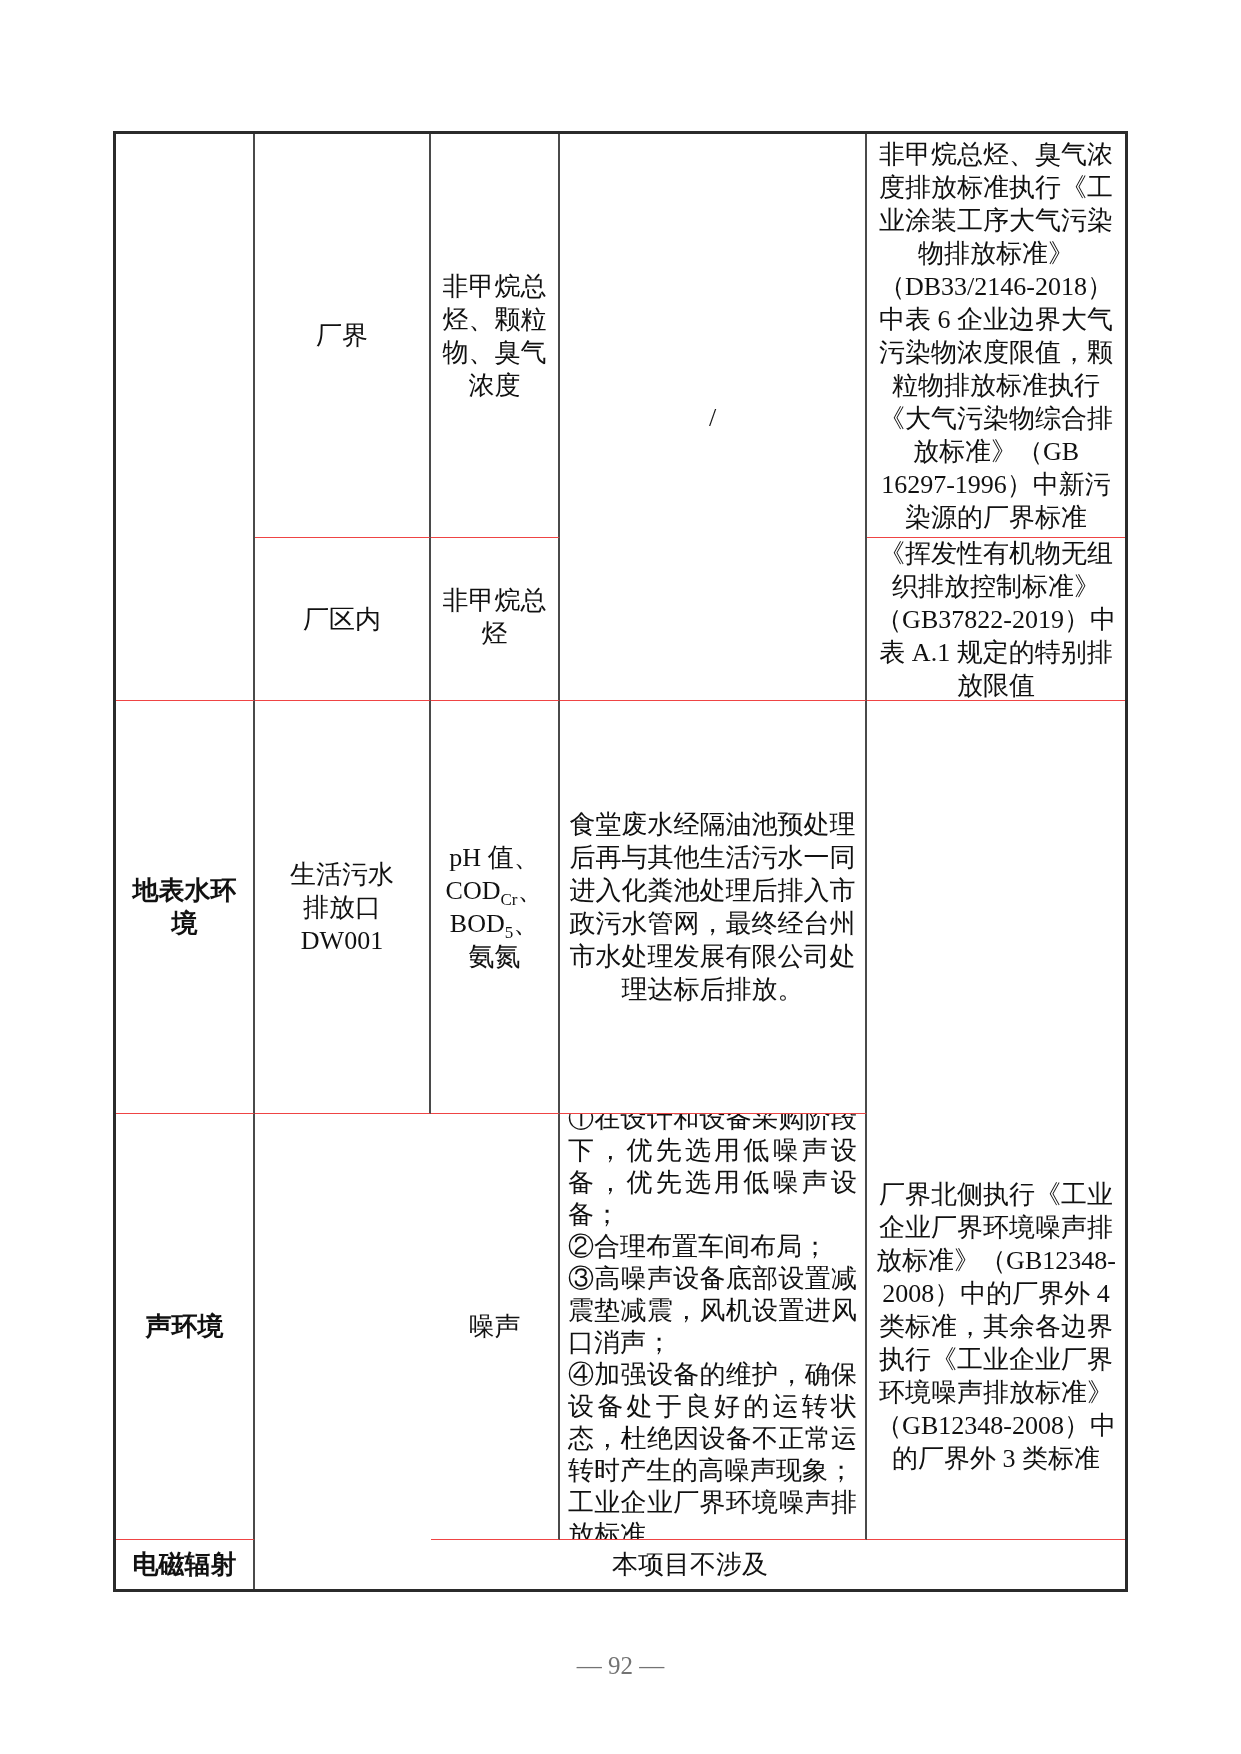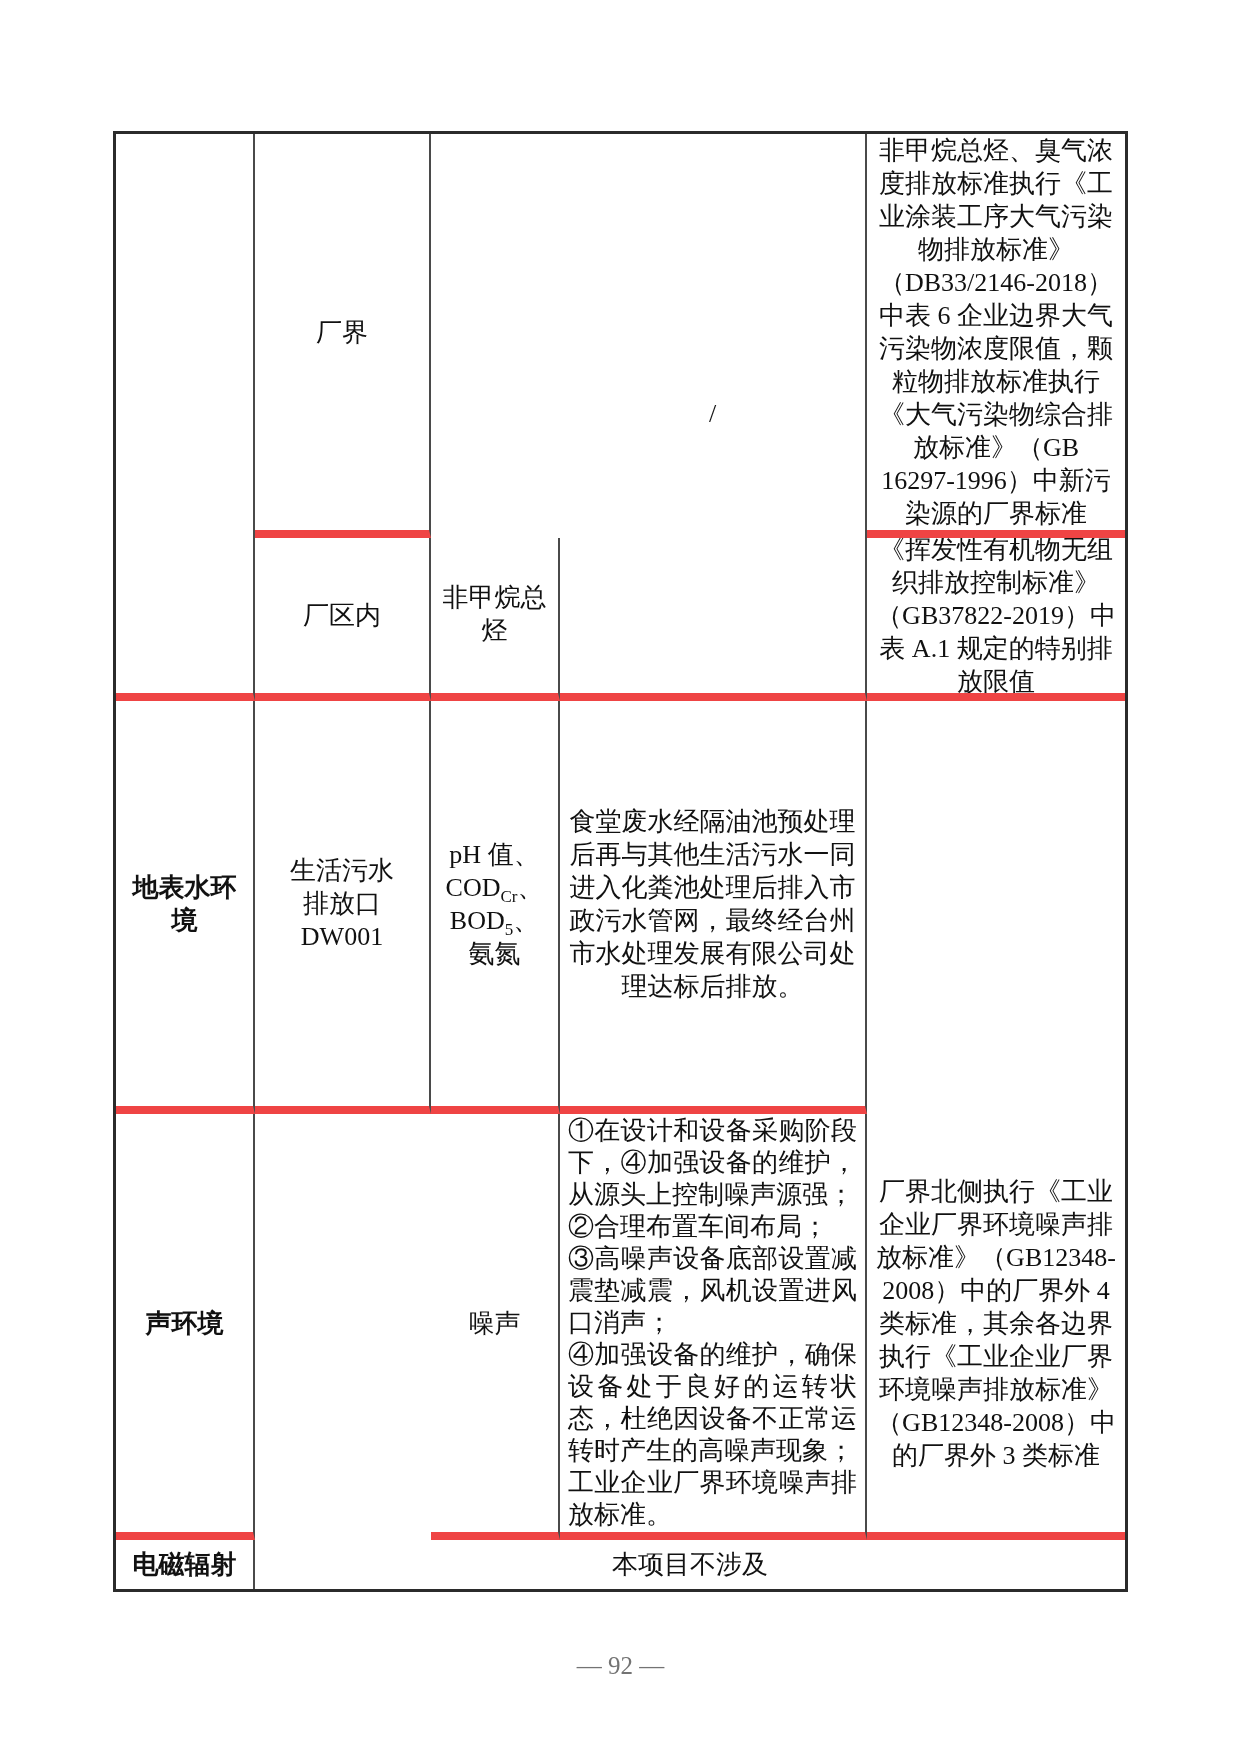--- a/index.html
+++ b/index.html
@@ -12,21 +12,21 @@
   .doc-table {
     position:absolute; left:113px; top:131px; width:1015px; height:1461px;
     box-sizing:border-box; border:3px solid #2b2b2b;
     display:grid;
     grid-template-columns:139px 176px 129px 307px 1fr;
     grid-template-rows:404px 163px 413px 426px 1fr;
     font-size:26px; line-height:33px;
   }
   .cell {
     box-sizing:border-box;
-    border-right:2px solid #4a4a4a; border-bottom:8px solid #ef4444;
+    border-right:2px solid #4a4a4a; border-bottom:1px solid #ef4444;
     display:flex; flex-direction:column; align-items:center; justify-content:center;
     text-align:center; padding:4px 6px; overflow:hidden;
   }
   .last-col { border-right:none; }
   .last-row { border-bottom:none; }
   .bold { font-weight:bold; }
 
   .c1-air  { grid-column:1; grid-row:1/3; }
   .c2-r1   { grid-column:2; grid-row:1; }
   .c3-r1   { grid-column:3; grid-row:1; padding:4px 8px; }
@@ -56,20 +56,21 @@
 </head>
 <body>
 
 <div class="page">
   <div class="doc-table">
 
     <div class="cell c1-air"></div>
 
     <div class="cell c2-r1">厂界</div>
 
+    <div class="cell c3-r1">非甲烷总烃、颗粒物、臭气浓度</div>
 
     <div class="cell c4-air">/</div>
 
     <div class="cell c5-r1 last-col">非甲烷总烃、臭气浓度排放标准执行《工业涂装工序大气污染物排放标准》（DB33/2146-2018）中表 6 企业边界大气污染物浓度限值，颗粒物排放标准执行《大气污染物综合排放标准》（GB 16297-1996）中新污染源的厂界标准</div>
 
     <div class="cell c2-r2">厂区内</div>
 
     <div class="cell c3-r2">非甲烷总烃</div>
 
     <div class="cell c5-r2 last-col">《挥发性有机物无组织排放控制标准》（GB37822-2019）中表 A.1 规定的特别排放限值</div>
@@ -88,21 +89,21 @@
 
     <div class="cell r3 col4">食堂废水经隔油池预处理后再与其他生活污水一同进入化粪池处理后排入市政污水管网，最终经台州市水处理发展有限公司处理达标后排放。</div>
 
 
     <div class="cell r4 col1 bold">声环境</div>
 
 
     <div class="cell r4 col3">噪声</div>
 
     <div class="cell r4 col4 noise-measures">
-      <div class="m-item">①在设计和设备采购阶段下，④加强设备的维护，从源头上控制噪声源强；</div>
+      <div class="m-item">①在设计和设备采购阶段下，优先选用低噪声设备，优先选用低噪声设备；</div>
       <div class="m-item">②合理布置车间布局；</div>
       <div class="m-item">③高噪声设备底部设置减震垫减震，风机设置进风口消声；</div>
       <div class="m-item">④加强设备的维护，确保设备处于良好的运转状态，杜绝因设备不正常运转时产生的高噪声现象；</div>
       <div class="m-item">工业企业厂界环境噪声排放标准。</div>
     </div>
 
     <div class="cell r4 col5 last-col">厂界北侧执行《工业企业厂界环境噪声排放标准》（GB12348-2008）中的厂界外 4 类标准，其余各边界执行《工业企业厂界环境噪声排放标准》（GB12348-2008）中的厂界外 3 类标准</div>
 
     <div class="cell r5 col1 bold last-row">电磁辐射</div>
 

